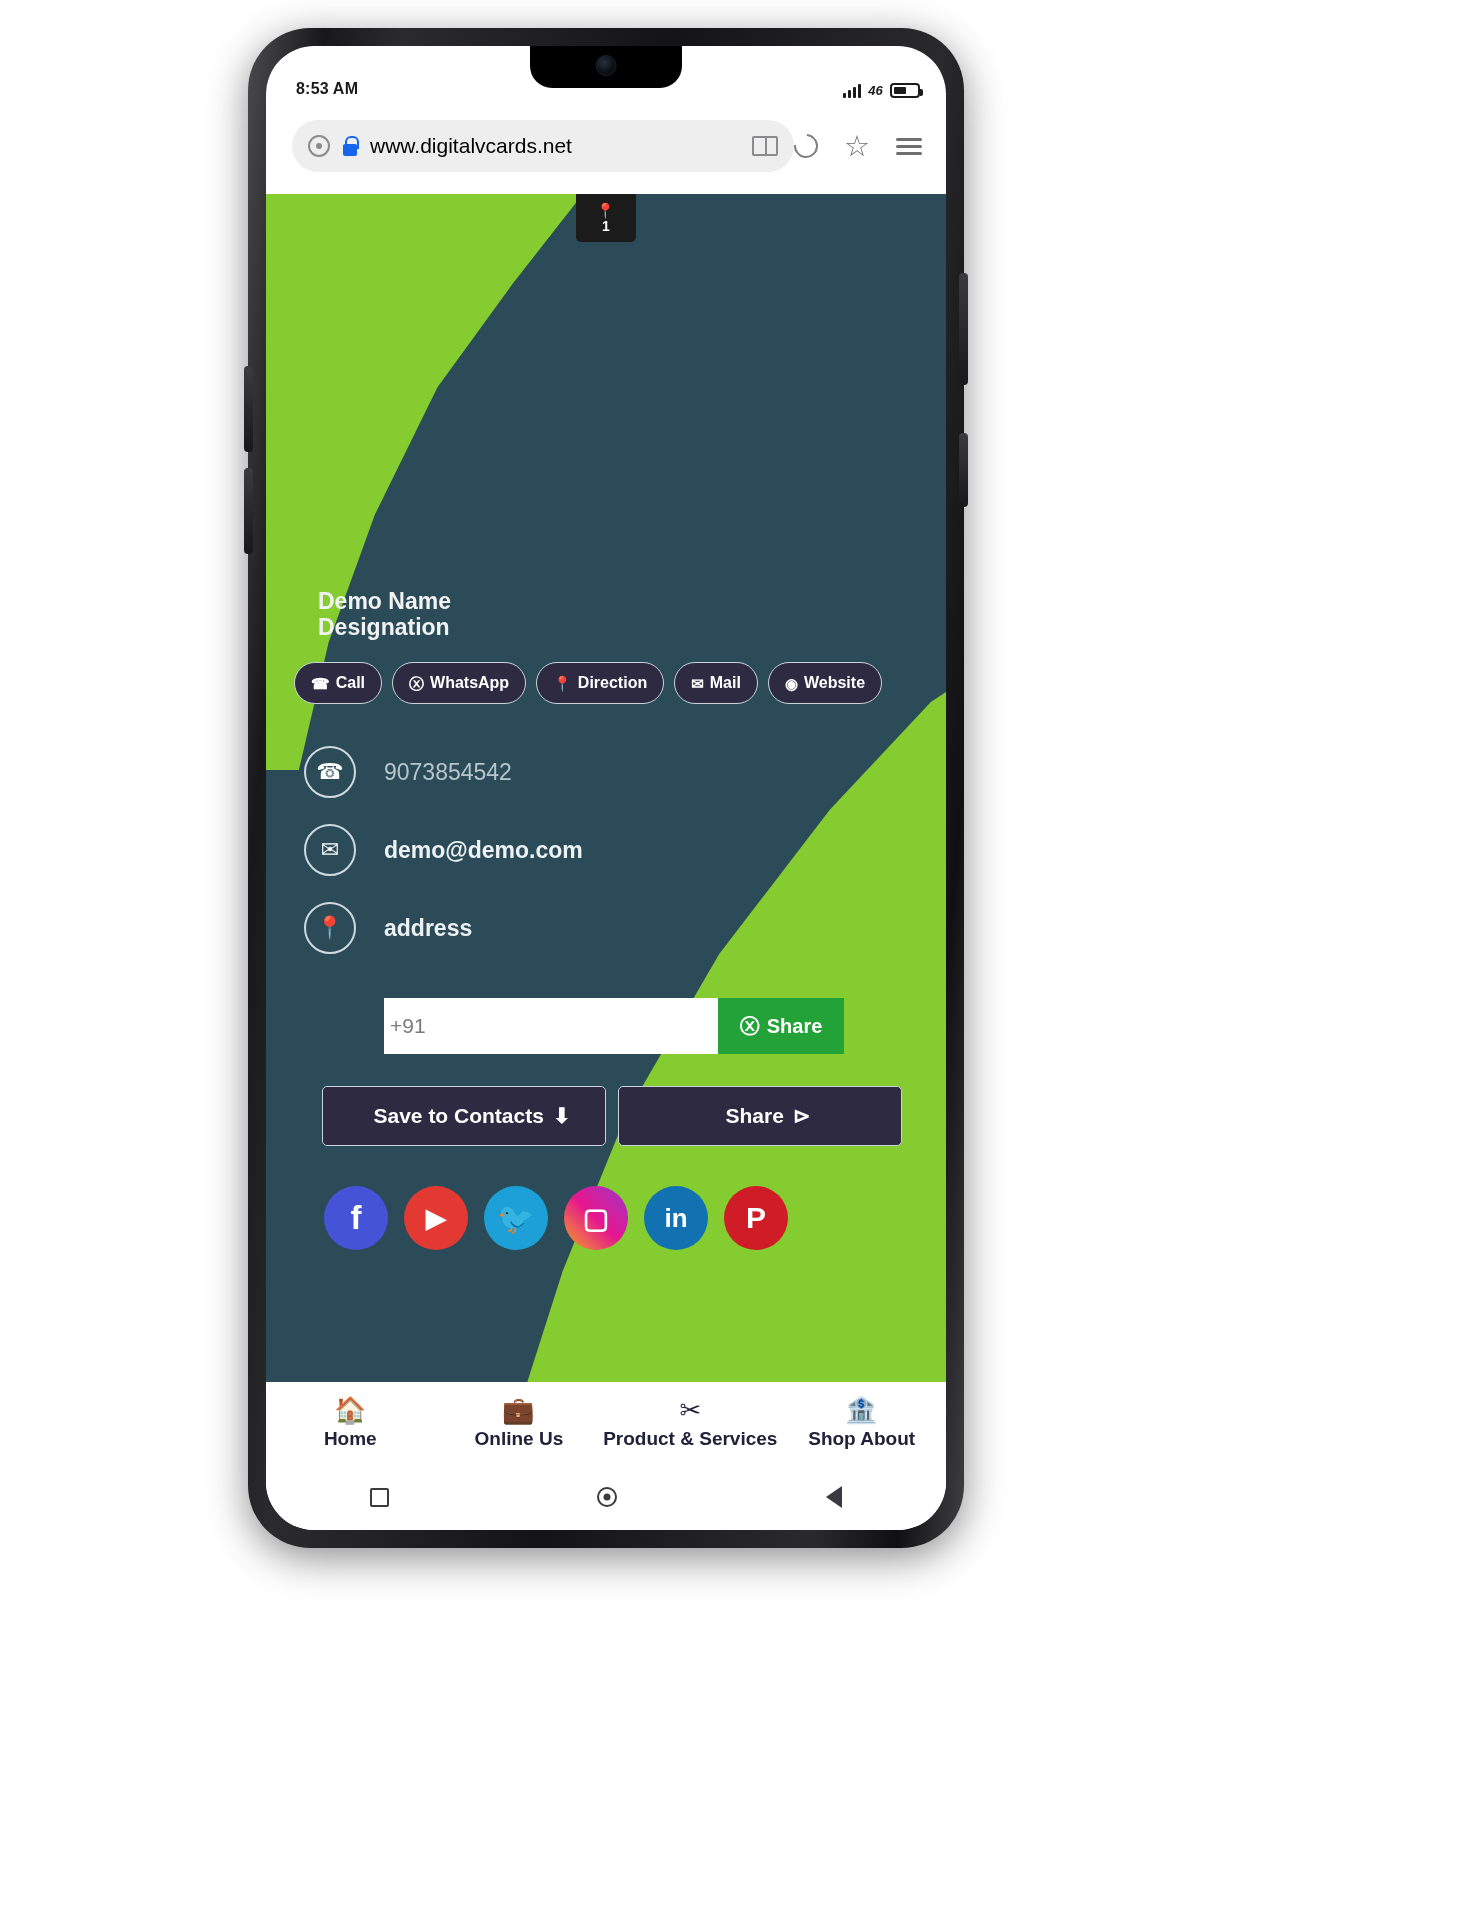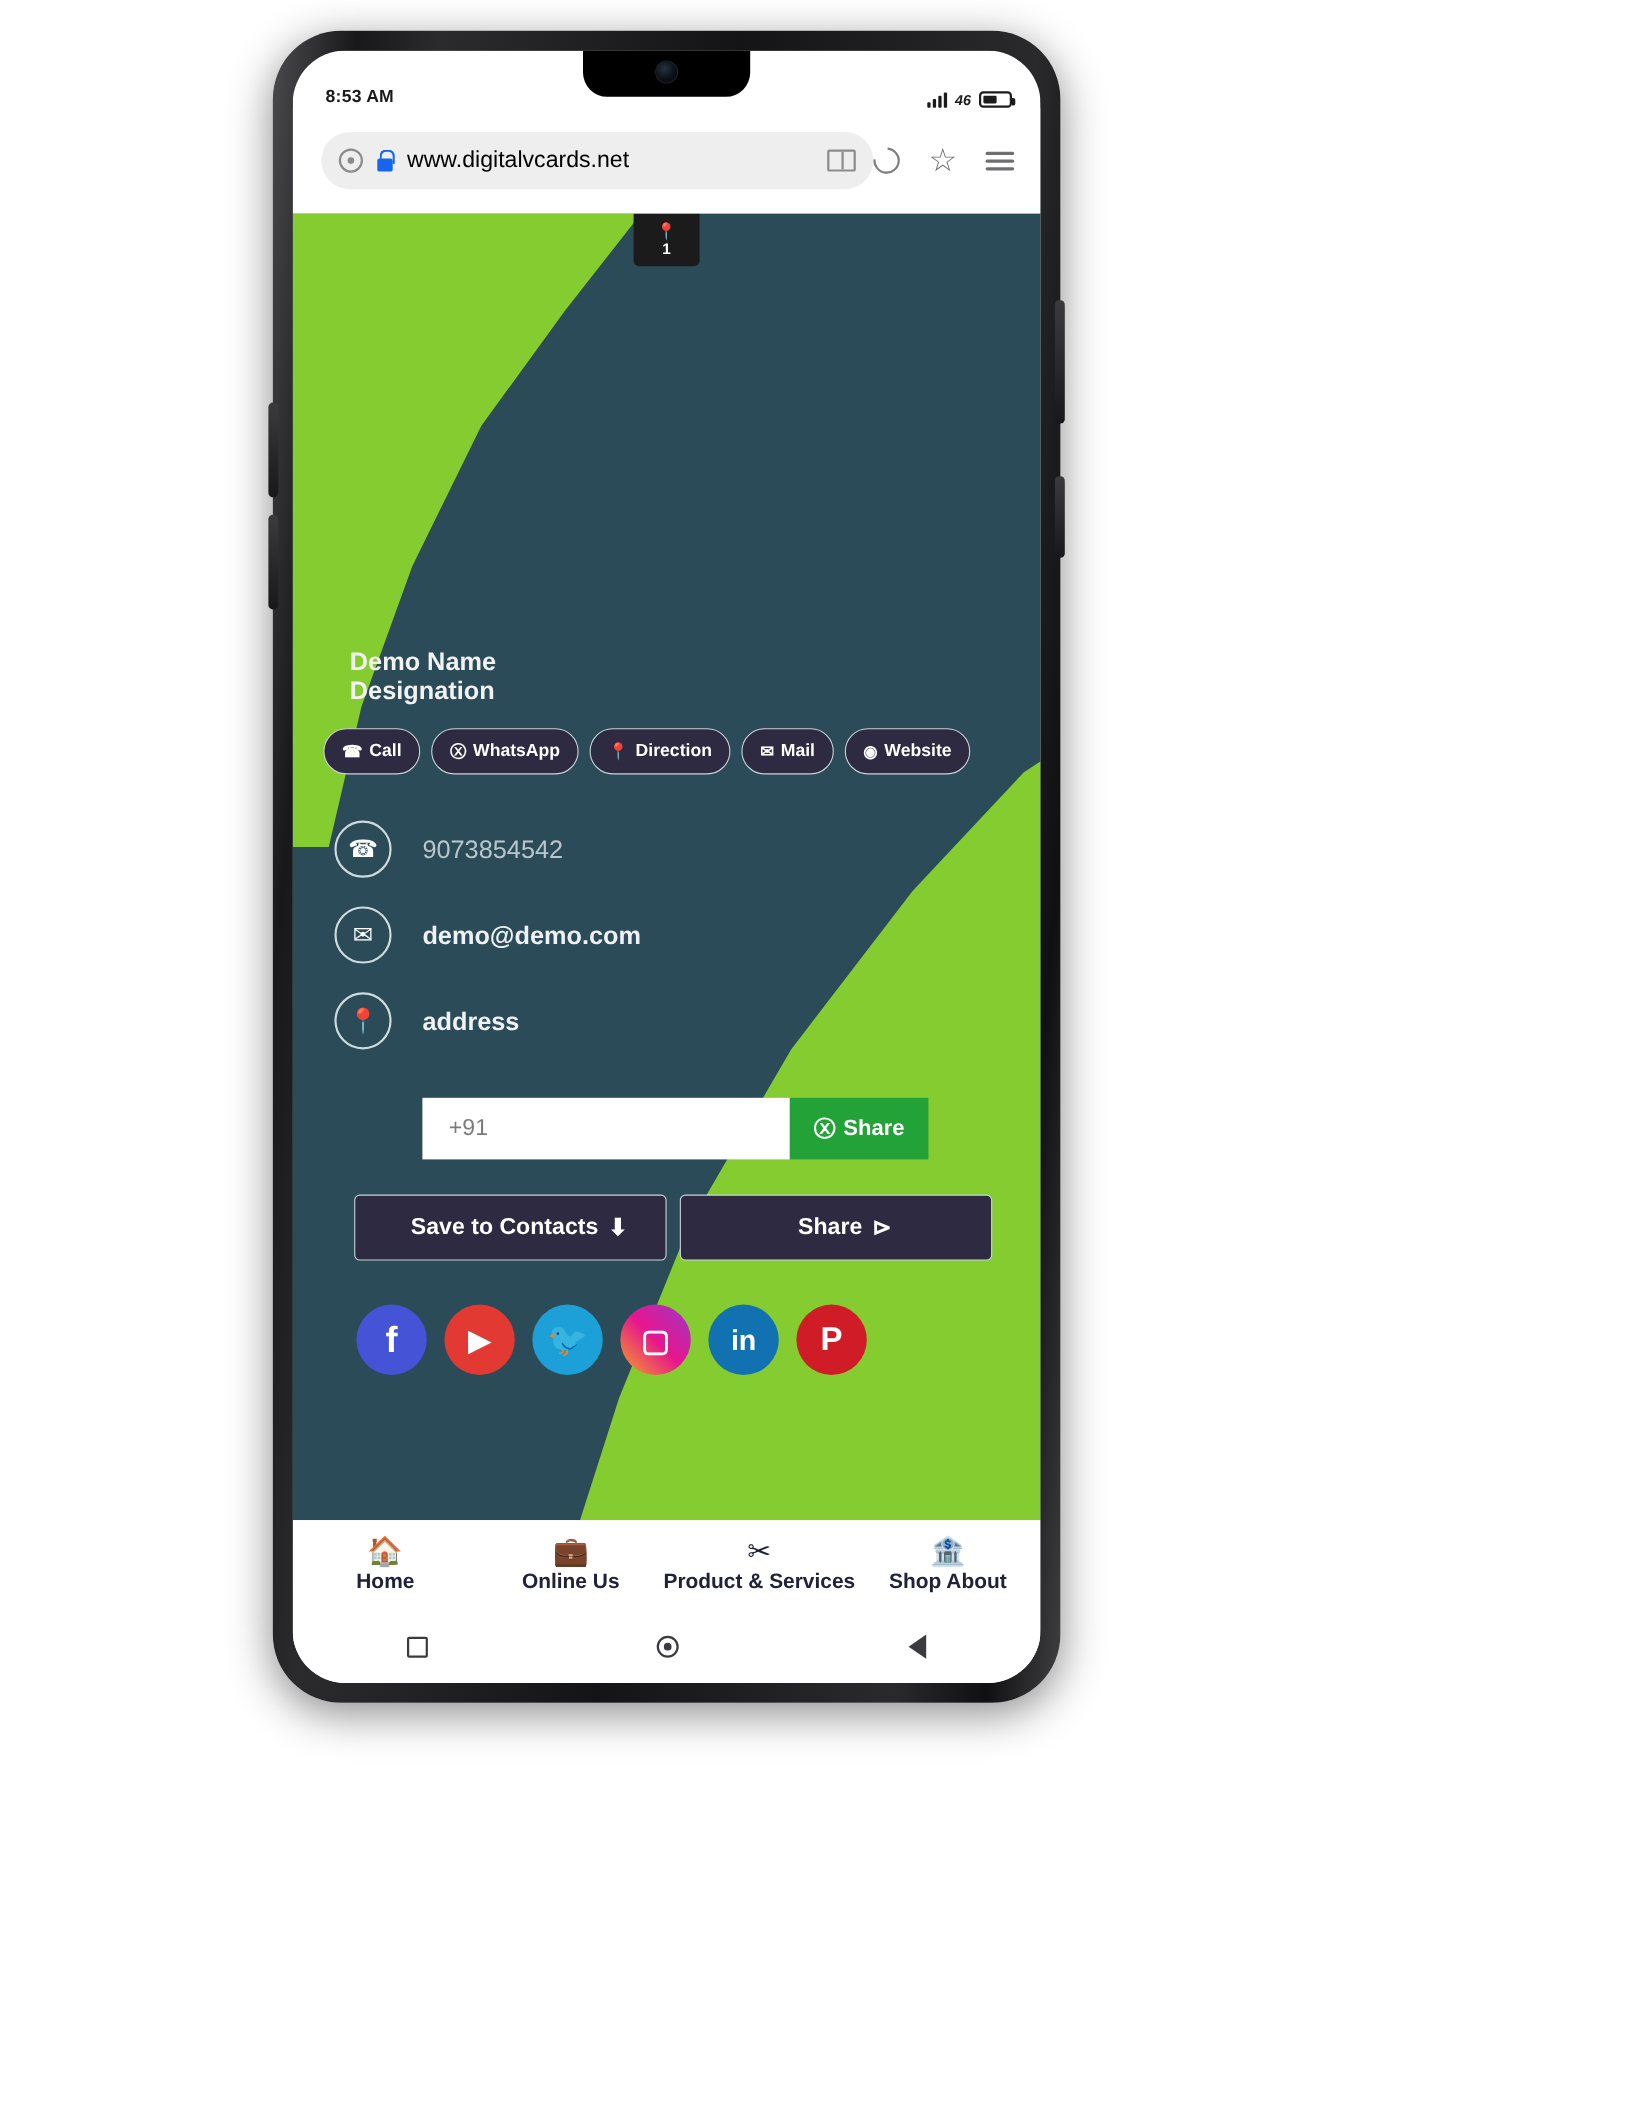--- a/index.html
+++ b/index.html
@@ -283,21 +283,21 @@
   #share-input-row {
     position: absolute; left: 118px; top: 804px;
     width: 460px; height: 56px;
     display: flex; align-items: stretch;
   }
   #phone-input {
     flex: 1;
     background: #ffffff;
     border: none; outline: none;
     font-size: 21px; color: #7b7b7b;
-    padding: 0 24px;
+    padding: 0 6px;
     font-family: "Liberation Sans", sans-serif;
   }
   #share-wa-btn {
     width: 126px;
     background: #23a337;
     color: #fff;
     font-size: 20px; font-weight: 600;
     display: flex; align-items: center; justify-content: center; gap: 7px;
   }
 

